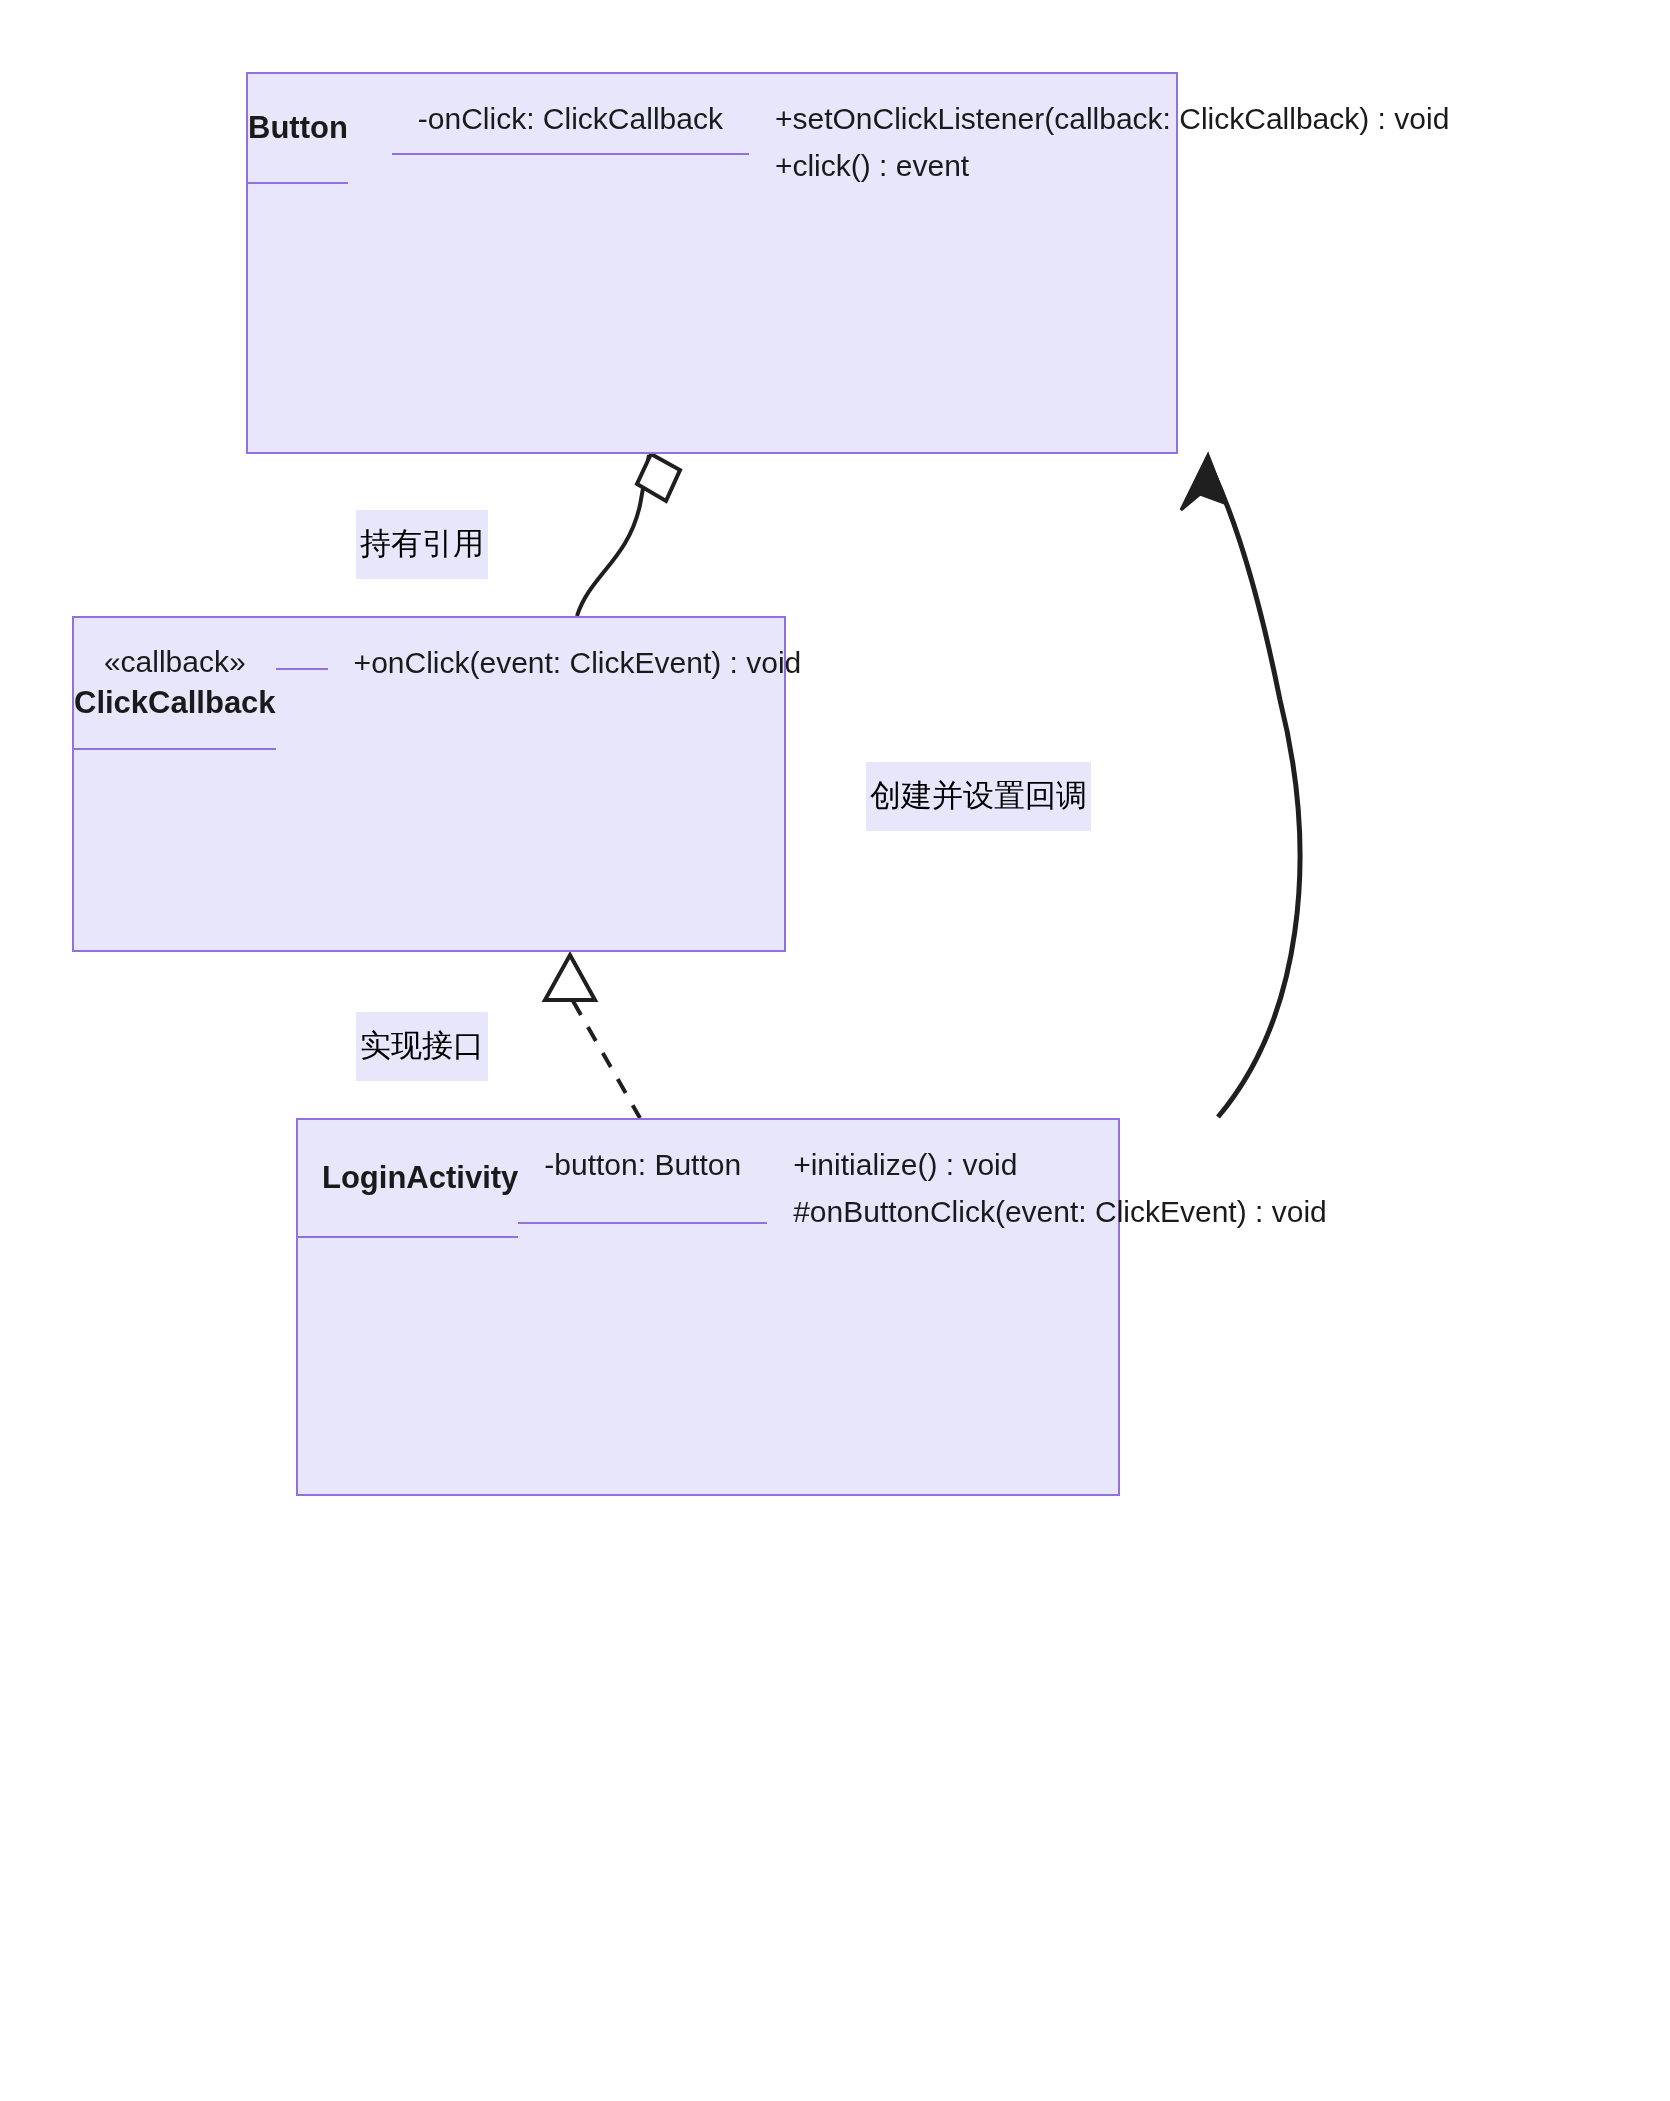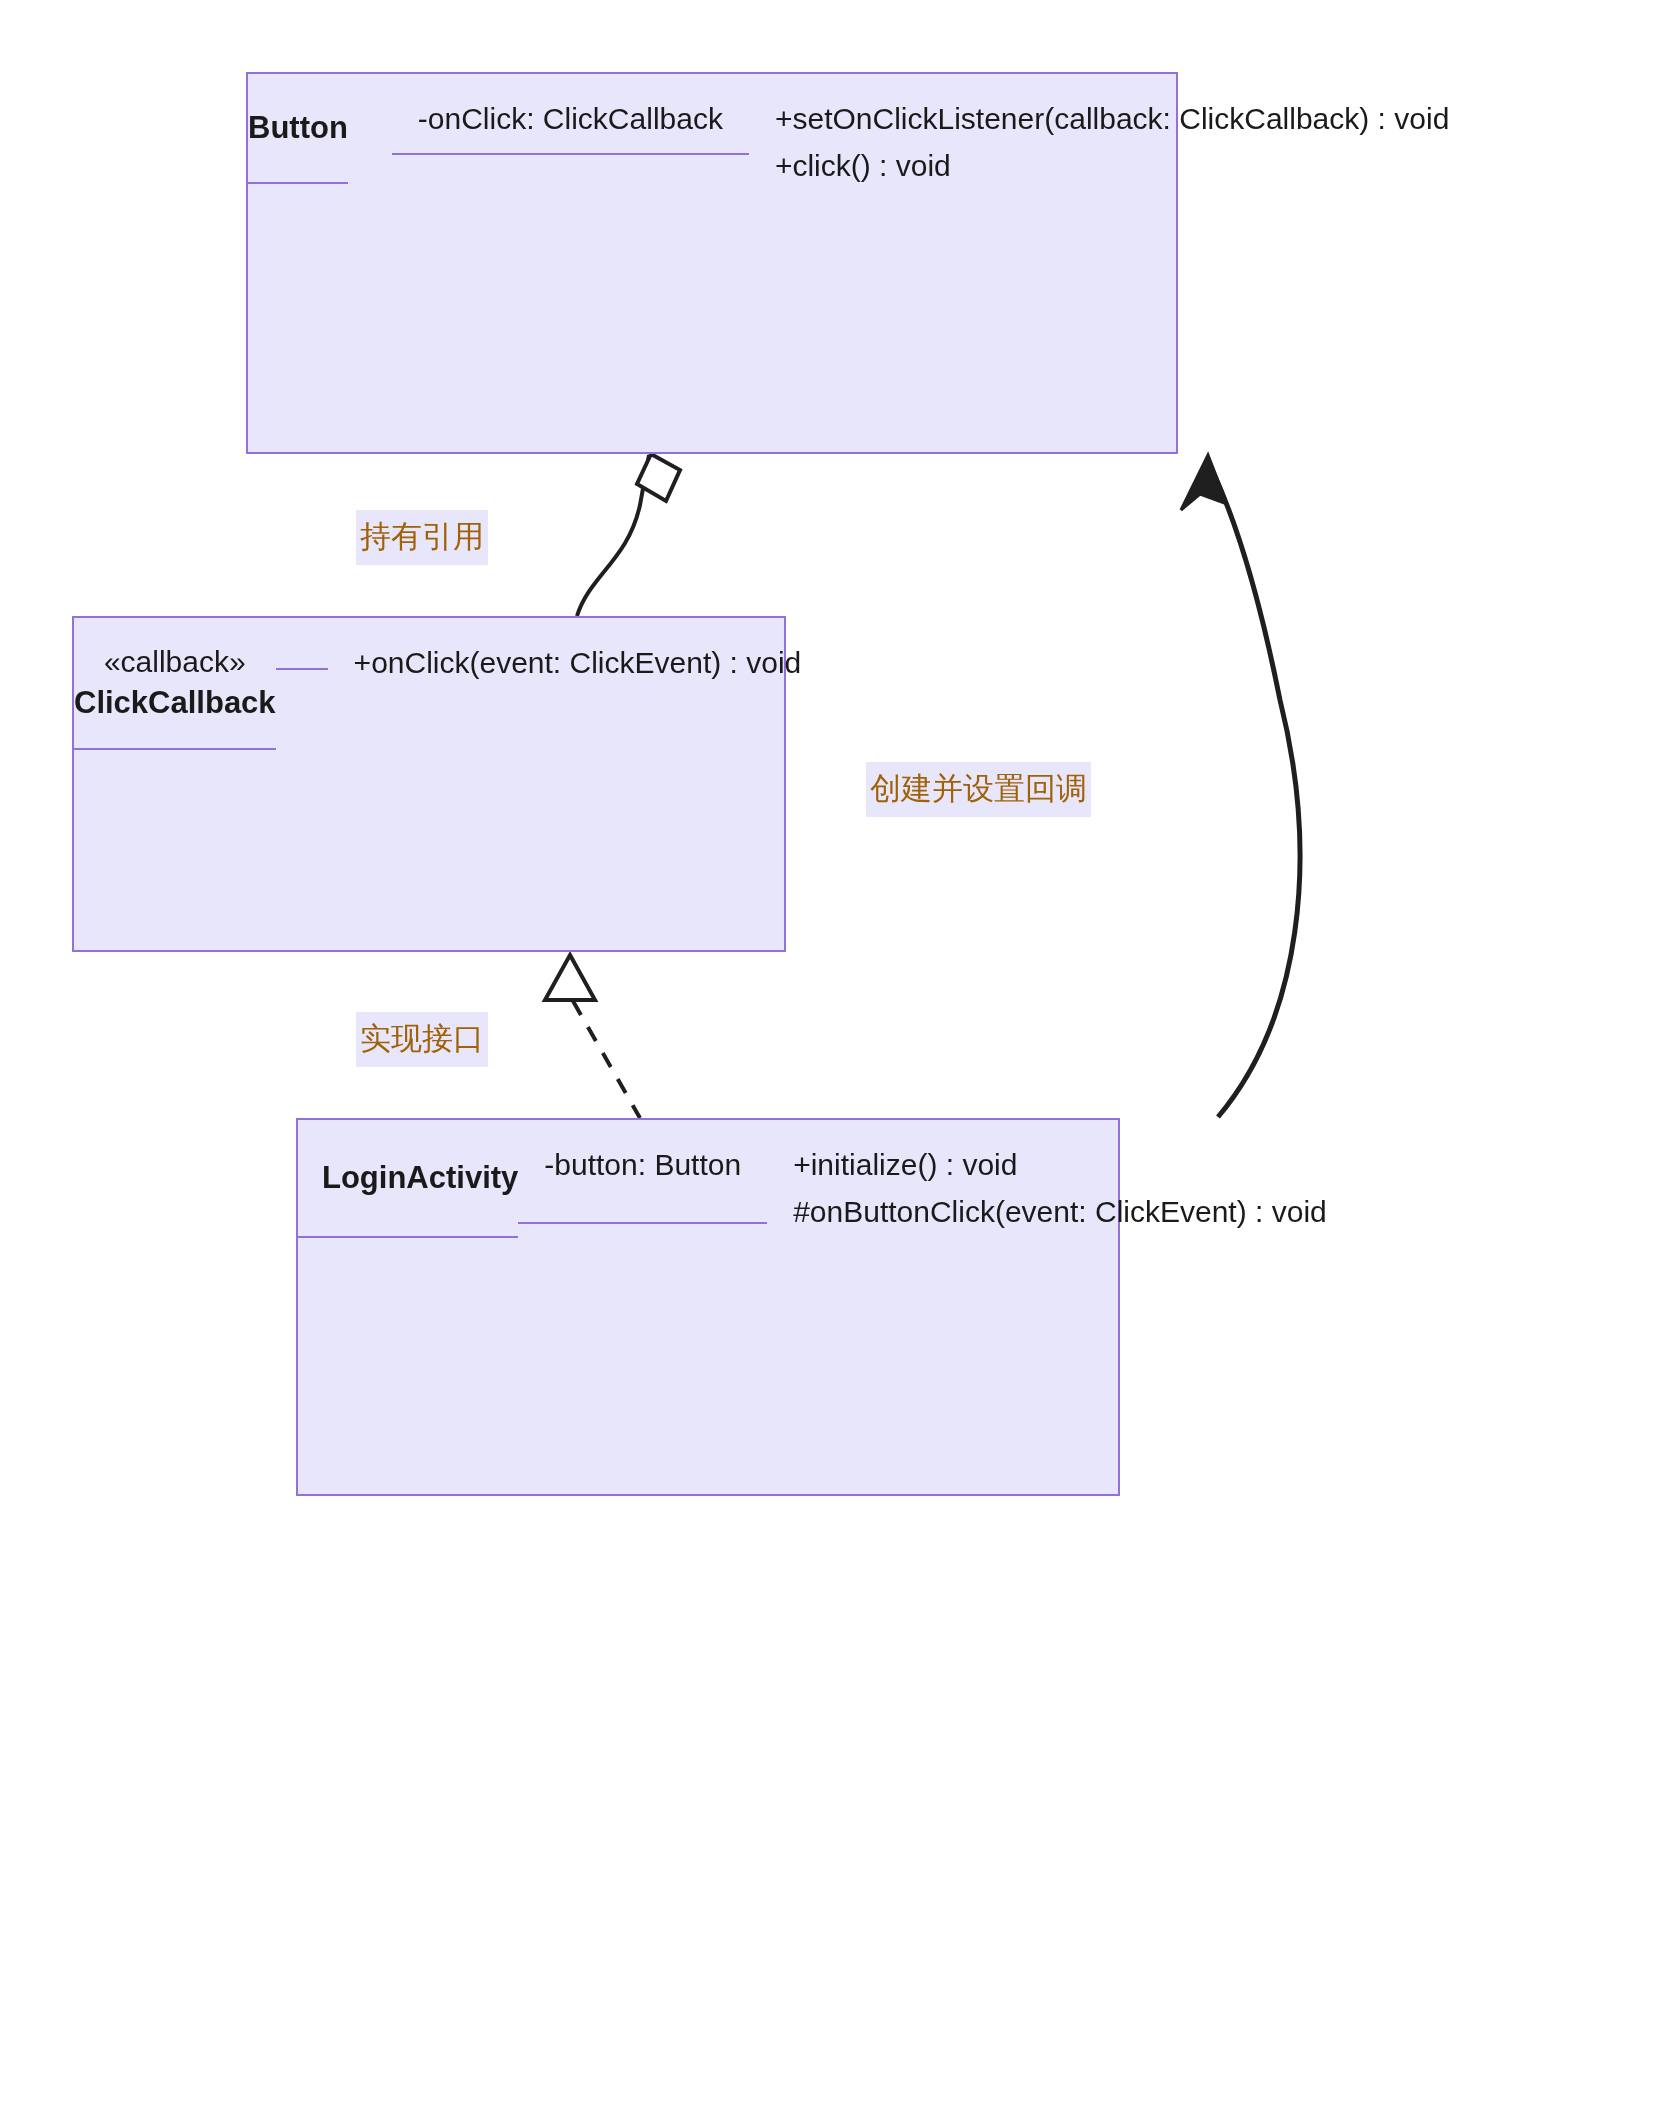--- a/index.html
+++ b/index.html
@@ -61,24 +61,24 @@
   }
   .class-section.attrs {
     border-bottom: 2px solid #9370DB;
   }
   .member-line {
     white-space: nowrap;
   }
   .edge-label {
     position: absolute;
     background: #E8E6FB;
-    color: #a16207;
+    color: #000000;
     font-size: 31px;
     line-height: 1.25;
-    padding: 8px 4px;
+    padding: 15px 4px;
     white-space: nowrap;
   }
 
   
   #box-button      { left: 246px;  top: 72px;   width: 932px;  height: 382px; }
   #box-button .class-title    { height: 110px; }
   #box-button .attrs          { height: 81px; margin-left: 44px; }
   #box-button .methods        { flex: 1; }
 
   #box-clickcallback { left: 72px;  top: 616px;  width: 714px;  height: 336px; }
@@ -121,21 +121,21 @@
 
   <div class="uml-class" id="box-button">
     <div class="class-title">
       <span>Button</span>
     </div>
     <div class="class-section attrs">
       <div class="member-line">-onClick: ClickCallback</div>
     </div>
     <div class="class-section methods">
       <div class="member-line">+setOnClickListener(callback: ClickCallback) : void</div>
-      <div class="member-line">+click() : void</div>
+      <div class="member-line">+click() : event</div>
     </div>
   </div>
 
   <div class="uml-class" id="box-clickcallback">
     <div class="class-title">
       <span class="class-stereotype">«callback»</span>
       <span>ClickCallback</span>
     </div>
     <div class="class-section attrs"></div>
     <div class="class-section methods">

